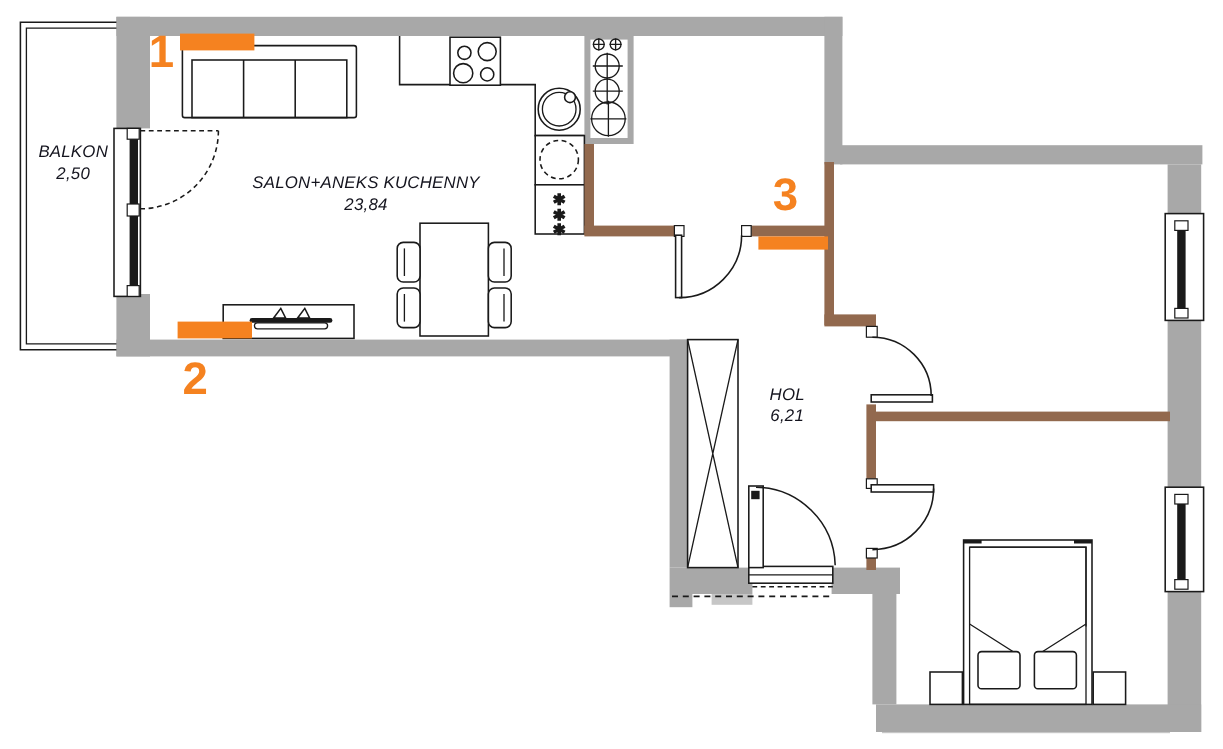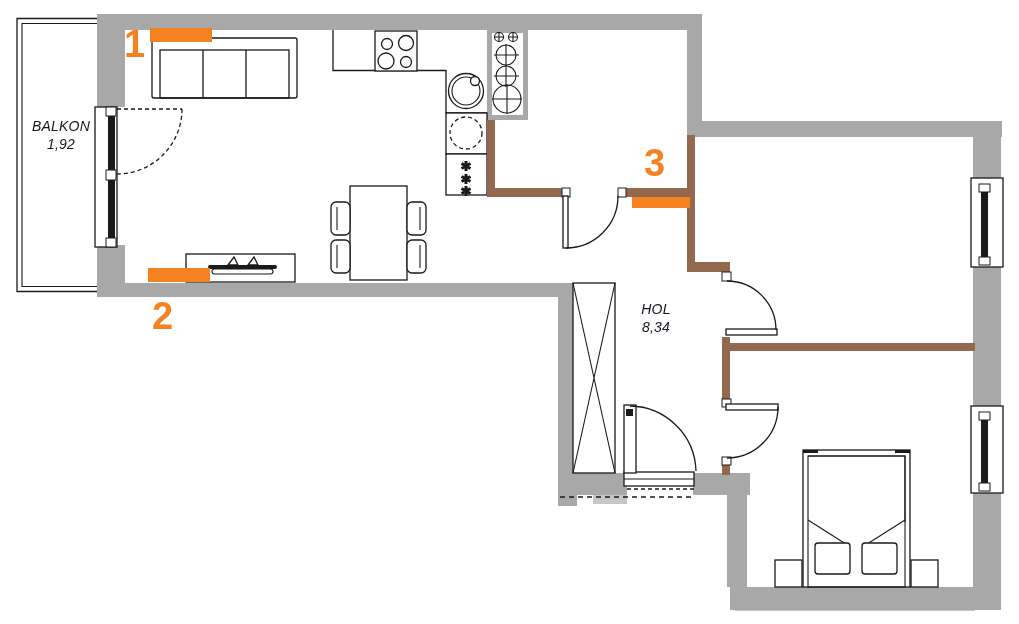--- a/index.html
+++ b/index.html
@@ -208,25 +208,29 @@
 
   <g>
     <rect class="mk" x="150" y="28" width="62" height="14"></rect>
     <rect class="mk" x="148" y="268" width="62" height="14"></rect>
     <rect class="mk" x="632" y="197" width="58" height="11"></rect>
   </g>
 </svg>
 
   <div class="lbl" style="left:18px;top:117px;width:86px">
     <div>BALKON</div>
-    <div>1,92</div>
+    <div>2,50</div>
   </div>
 
-
-  <div class="lbl" style="left:616px;top:300px;width:80px">
+  <div class="lbl" style="left:175px;top:143px;width:260px">
+    <div>SALON+ANEKS KUCHENNY</div>
+    <div>23,84</div>
+  </div>
+
+  <div class="lbl" style="left:616px;top:319px;width:80px">
     <div>HOL</div>
-    <div>8,34</div>
+    <div>6,21</div>
   </div>
 
   <div class="num" style="left:124px;top:25px">1</div>
   <div class="num" style="left:152px;top:297px">2</div>
   <div class="num" style="left:644px;top:144px">3</div>
 </div>
 
 </body></html>

